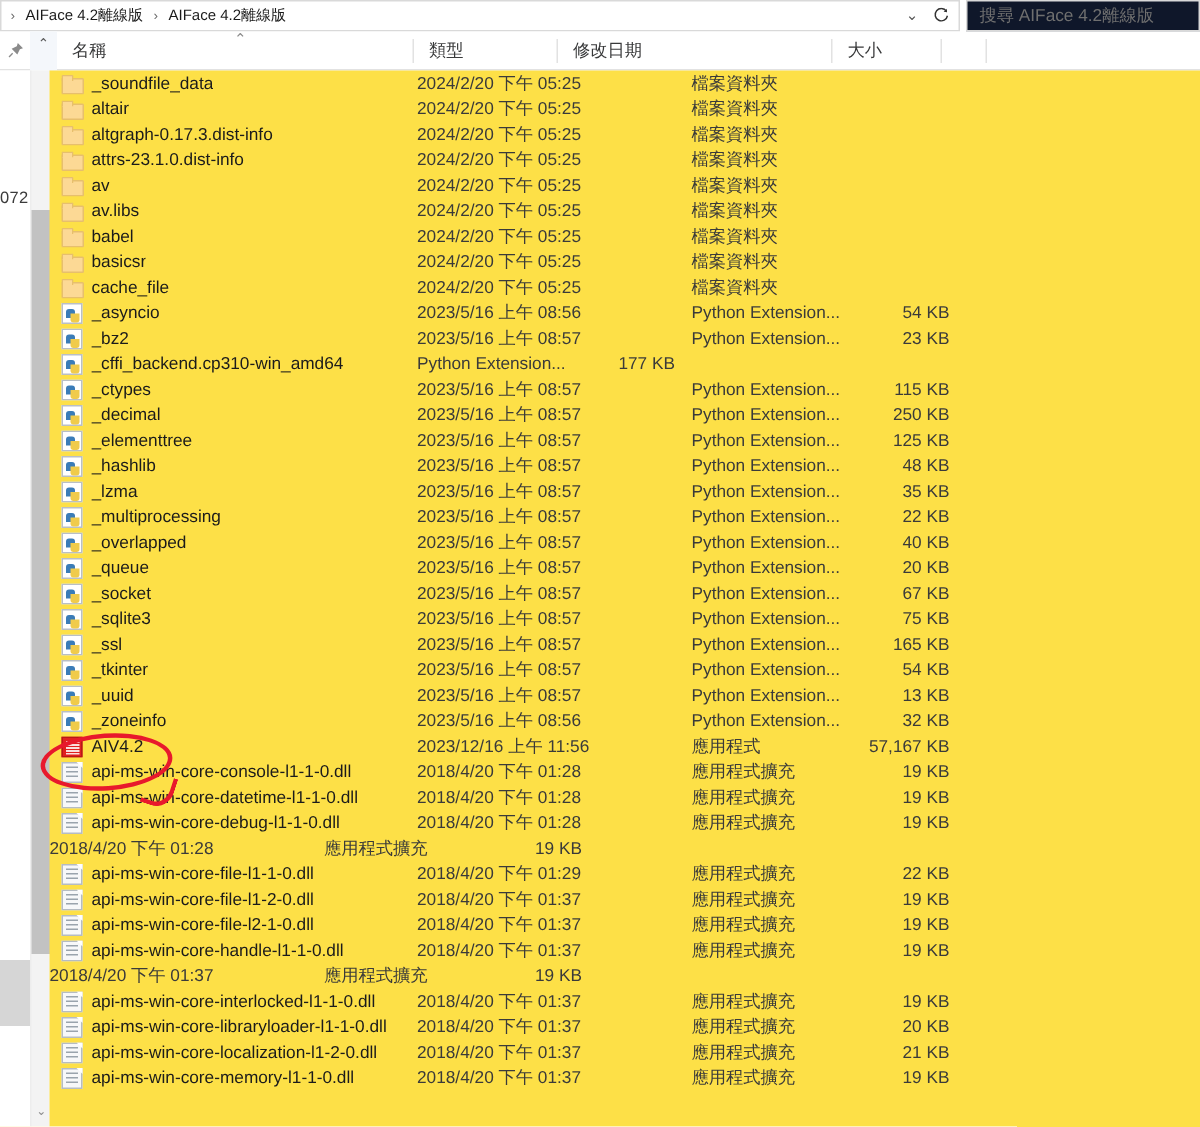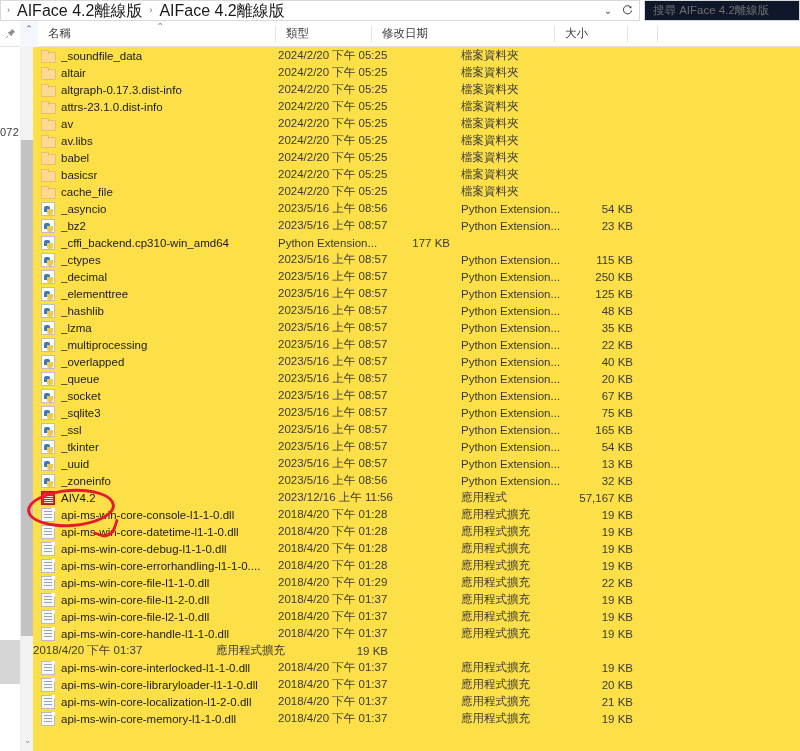--- a/index.html
+++ b/index.html
@@ -21,21 +21,21 @@
   .crumbbox {
     flex: 0 0 640px; height: 21px; background:#fff;
     border: 1px solid #d9d9d9;
     display: flex; align-items: center; padding: 0 2px 0 2px;
   }
   .crumb-sep {
     color:#6d6d6d; font-size: 9px; padding: 0 4px; line-height: 1;
     user-select:none;
   }
   .crumb {
-    font-size: 16px; color: #1a1a1a; white-space: nowrap;
+    font-size: 10px; color: #1a1a1a; white-space: nowrap;
     padding: 1px 3px; line-height: 1;
   }
   .crumb-spacer { flex: 1 1 auto; }
   .addr-chevron {
     width: 18px; display:flex; align-items:center; justify-content:center;
     color:#555; font-size: 10px;
   }
   .addr-refresh {
     width: 20px; display:flex; align-items:center; justify-content:center;
     color:#333;
@@ -505,24 +505,20 @@
       <div class="row">
         <div class="c-name">
           <span class="ico ico-dll"></span>
           <span class="label">api-ms-win-core-debug-l1-1-0.dll</span>
         </div>
         <div class="c-date">2018/4/20 下午 01:28</div>
         <div class="c-type">應用程式擴充</div>
         <div class="c-size">19 KB</div>
       </div>
       <div class="row">
-        <div class="c-name">
-          <span class="ico ico-dll"></span>
-          <span class="label">api-ms-win-core-errorhandling-l1-1-0....</span>
-        </div>
         <div class="c-date">2018/4/20 下午 01:28</div>
         <div class="c-type">應用程式擴充</div>
         <div class="c-size">19 KB</div>
       </div>
       <div class="row">
         <div class="c-name">
           <span class="ico ico-dll"></span>
           <span class="label">api-ms-win-core-file-l1-1-0.dll</span>
         </div>
         <div class="c-date">2018/4/20 下午 01:29</div>

